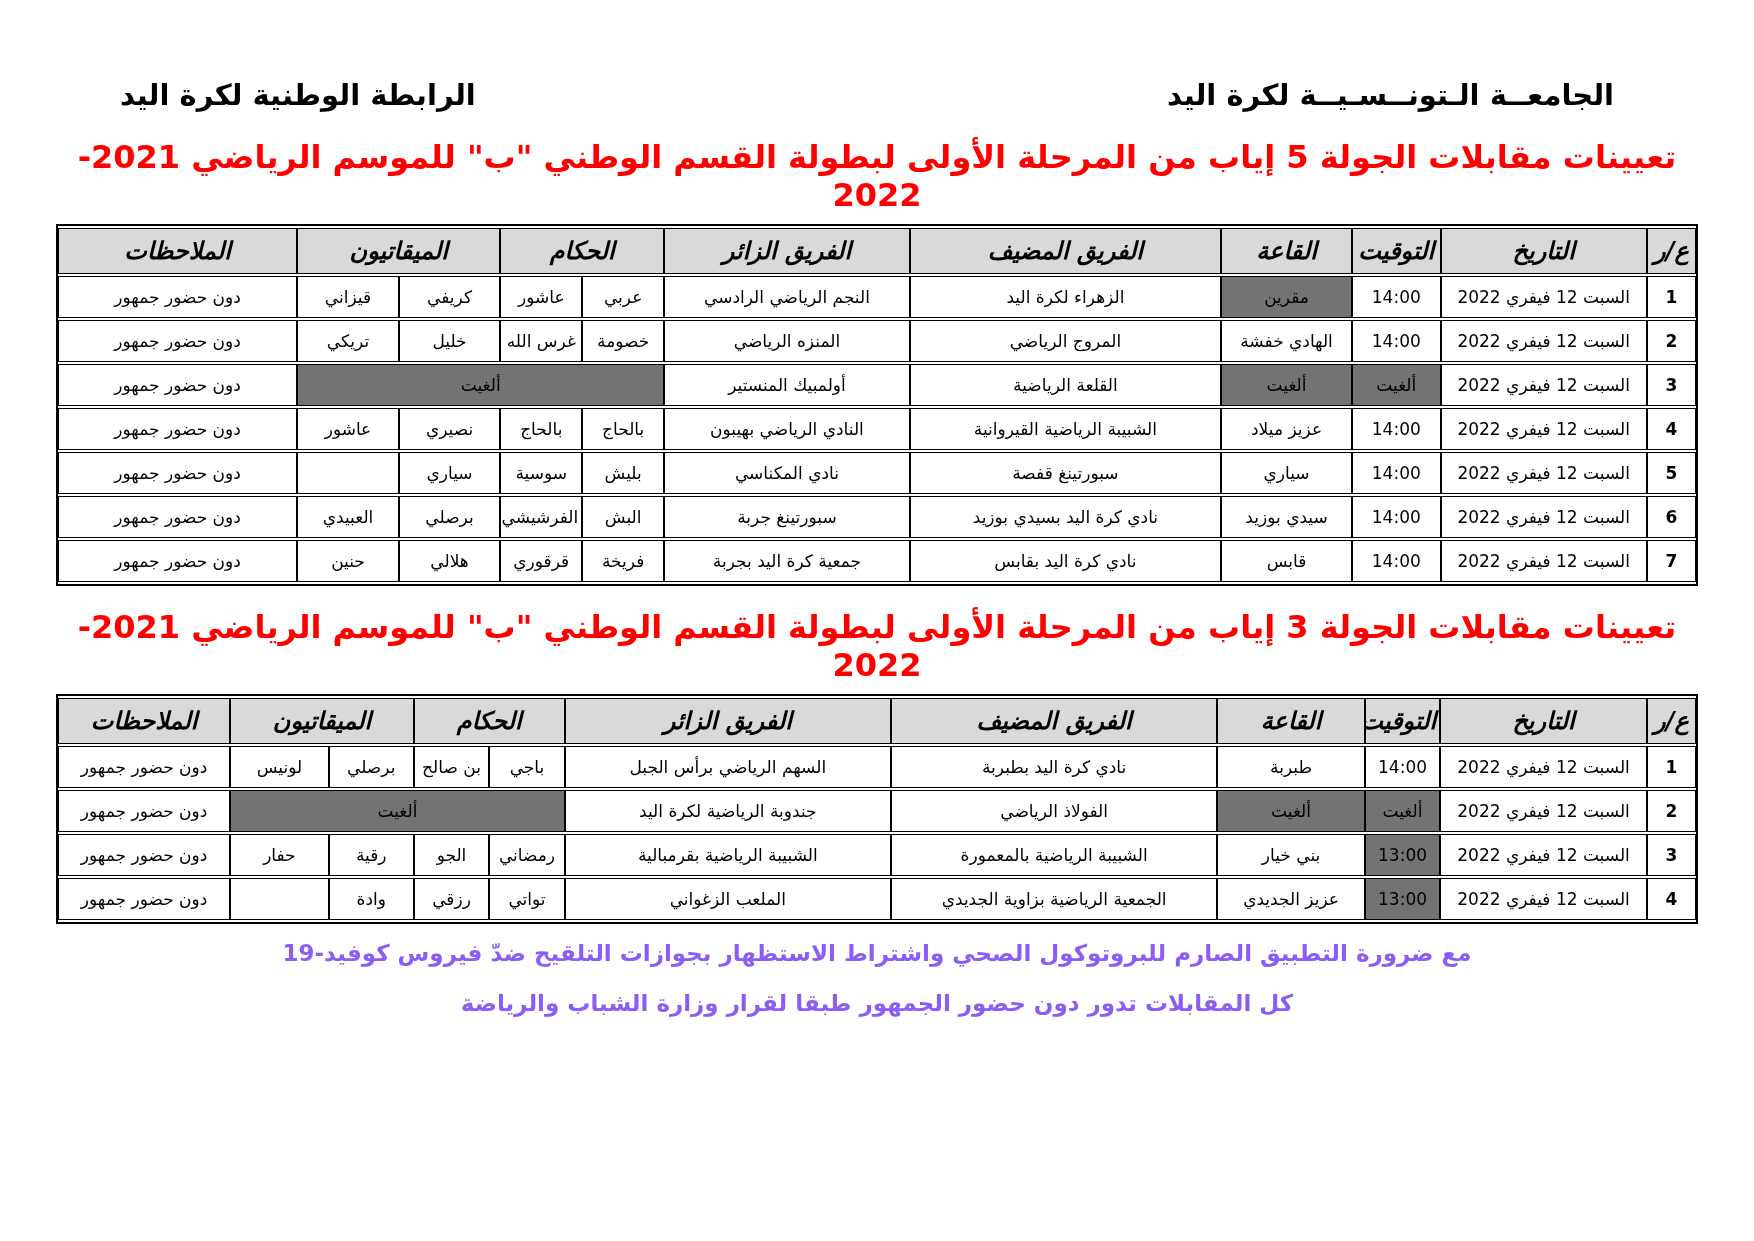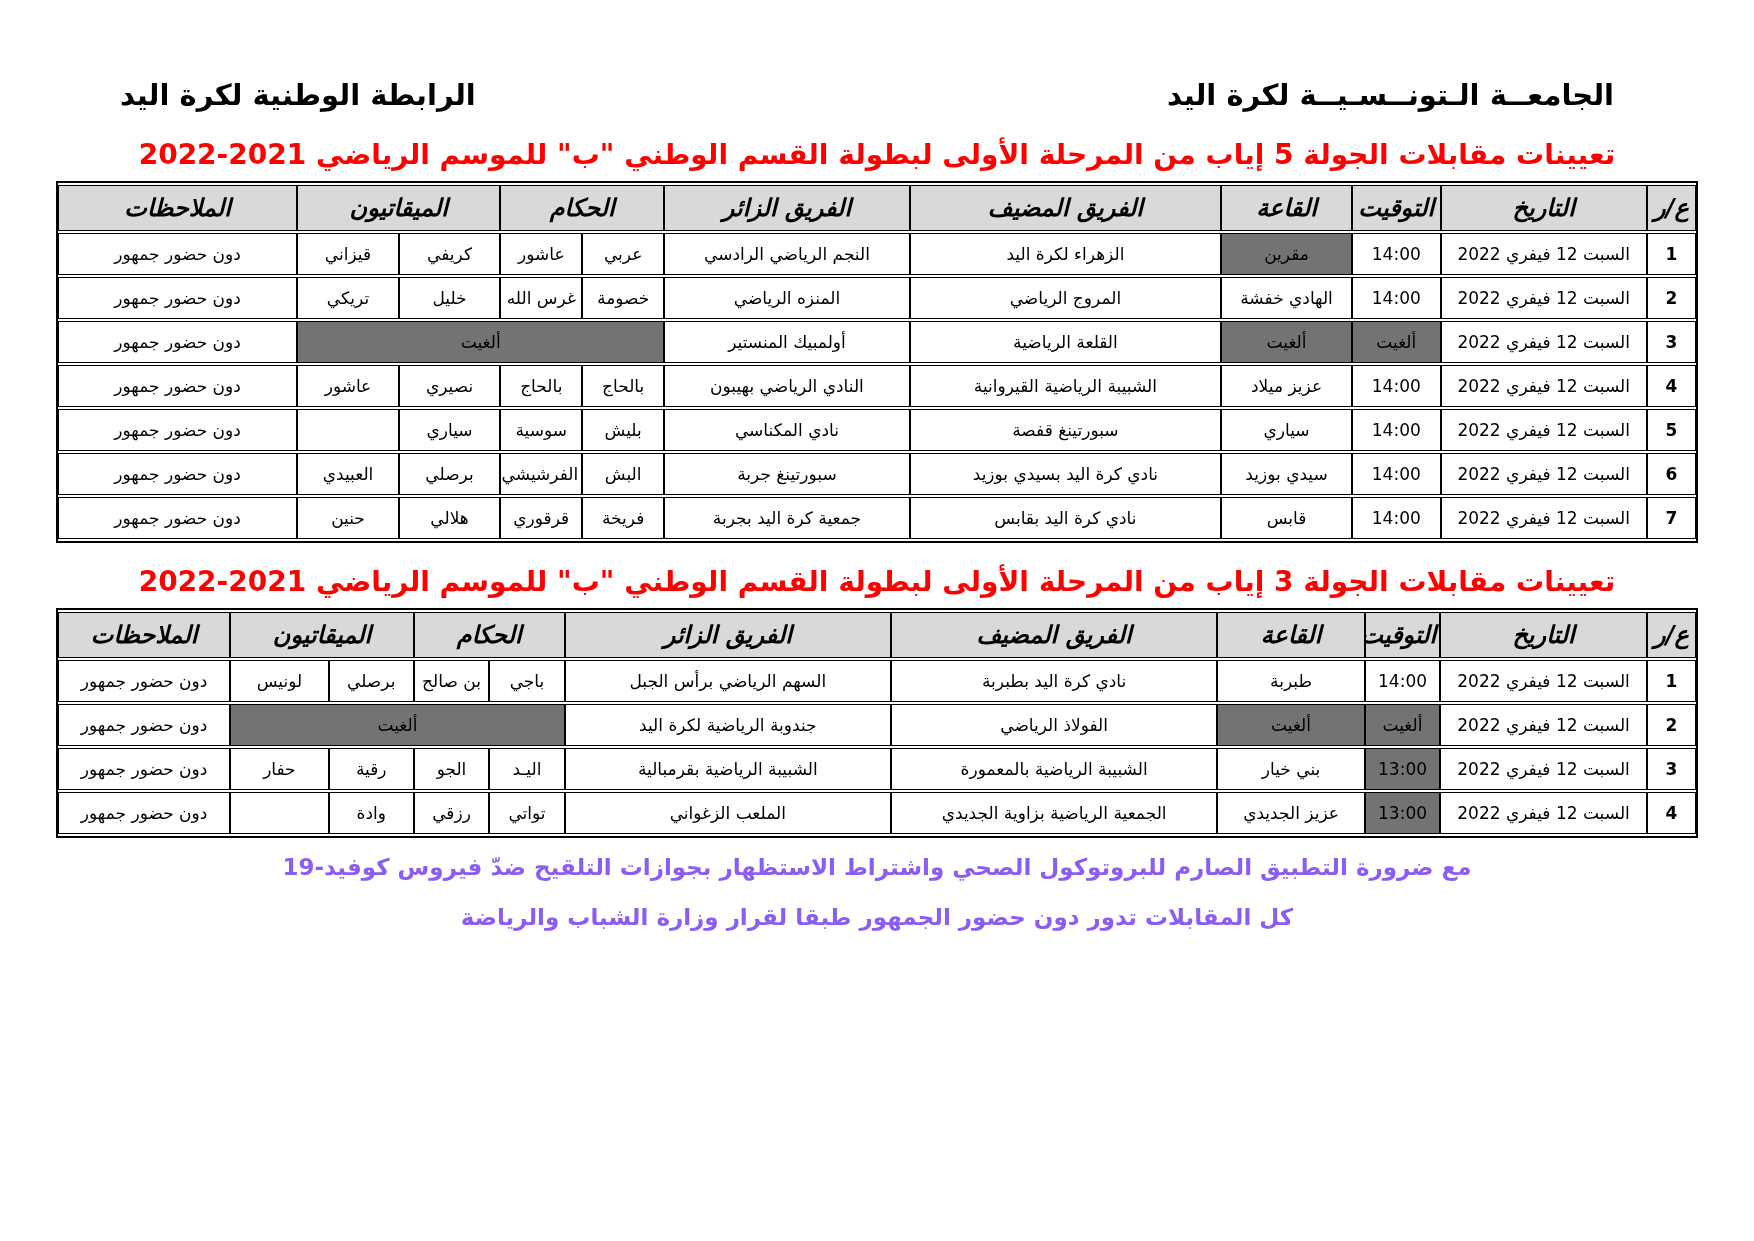--- a/index.html
+++ b/index.html
@@ -16,21 +16,21 @@
     padding:30px 140px 0 120px;
   }
   .head-text { font-size:29px; font-weight:bold; margin-top:48px; white-space:nowrap; }
   .logo { display:flex; flex-direction:column; align-items:center; line-height:1.1; }
   .logo-ar { color:#e5242b; font-size:11px; font-weight:bold; margin-top:2px; }
   .logo-fr { color:#27306e; font-size:8px; font-weight:bold; letter-spacing:.5px; }
 
   
   .section-title {
     text-align:center; color:#ff0000; font-weight:bold;
-    font-size:28px; margin:26px 40px 10px;
+    font-size:32px; margin:26px 40px 10px;
   }
   .section-title.second { margin-top:22px; }
 
   
   table.sched {
     table-layout:fixed; width:1642px; margin:0 56px;
     border-collapse:separate; border-spacing:0 2px;
     border:2px solid #000; background:#fff;
   }
   table.sched th, table.sched td {
@@ -237,21 +237,21 @@
           <td class="hl" colspan="4">ألغيت</td>
           <td>دون حضور جمهور</td>
         </tr>
         <tr>
           <td class="num">3</td>
           <td>السبت 12 فيفري 2022</td>
           <td class="hl">13:00</td>
           <td>بني خيار</td>
           <td>الشبيبة الرياضية بالمعمورة</td>
           <td>الشبيبة الرياضية بقرمبالية</td>
-          <td>اليـد</td>
+          <td>رمضاني</td>
           <td>الجو</td>
           <td>رقية</td>
           <td>حفار</td>
           <td>دون حضور جمهور</td>
         </tr>
         <tr>
           <td class="num">4</td>
           <td>السبت 12 فيفري 2022</td>
           <td class="hl">13:00</td>
           <td>عزيز الجديدي</td>

